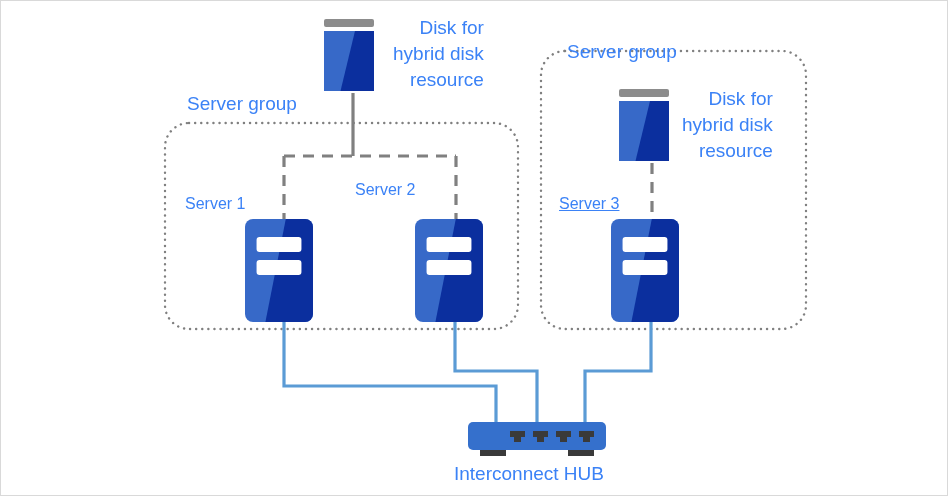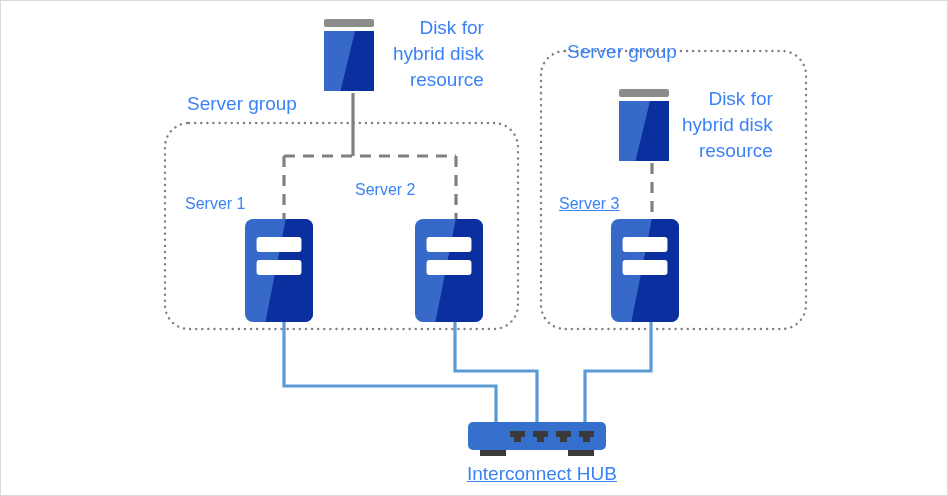--- a/index.html
+++ b/index.html
@@ -140,16 +140,16 @@
       <div class="lbl lbl-group" style="left: 566px; top: 38px;">Server group</div>
       <div class="lbl lbl-multi" style="left: 392px; top: 14px;">Disk for
 hybrid disk
 resource</div>
       <div class="lbl lbl-multi" style="left: 681px; top: 85px;">Disk for
 hybrid disk
 resource</div>
       <div class="lbl lbl-server" style="left: 184px; top: 190px;">Server 1</div>
       <div class="lbl lbl-server" style="left: 354px; top: 176px;">Server 2</div>
       <div class="lbl lbl-server" style="left: 558px; top: 190px; text-decoration: underline;">Server 3</div>
-      <div class="lbl lbl-hub" style="left: 466px; top: 460px; text-decoration: underline;">Interconnect HUB</div>
+      <div class="lbl lbl-hub" style="left: 453px; top: 460px;">Interconnect HUB</div>
     </div>
 
 </div>
 
 </body></html>

